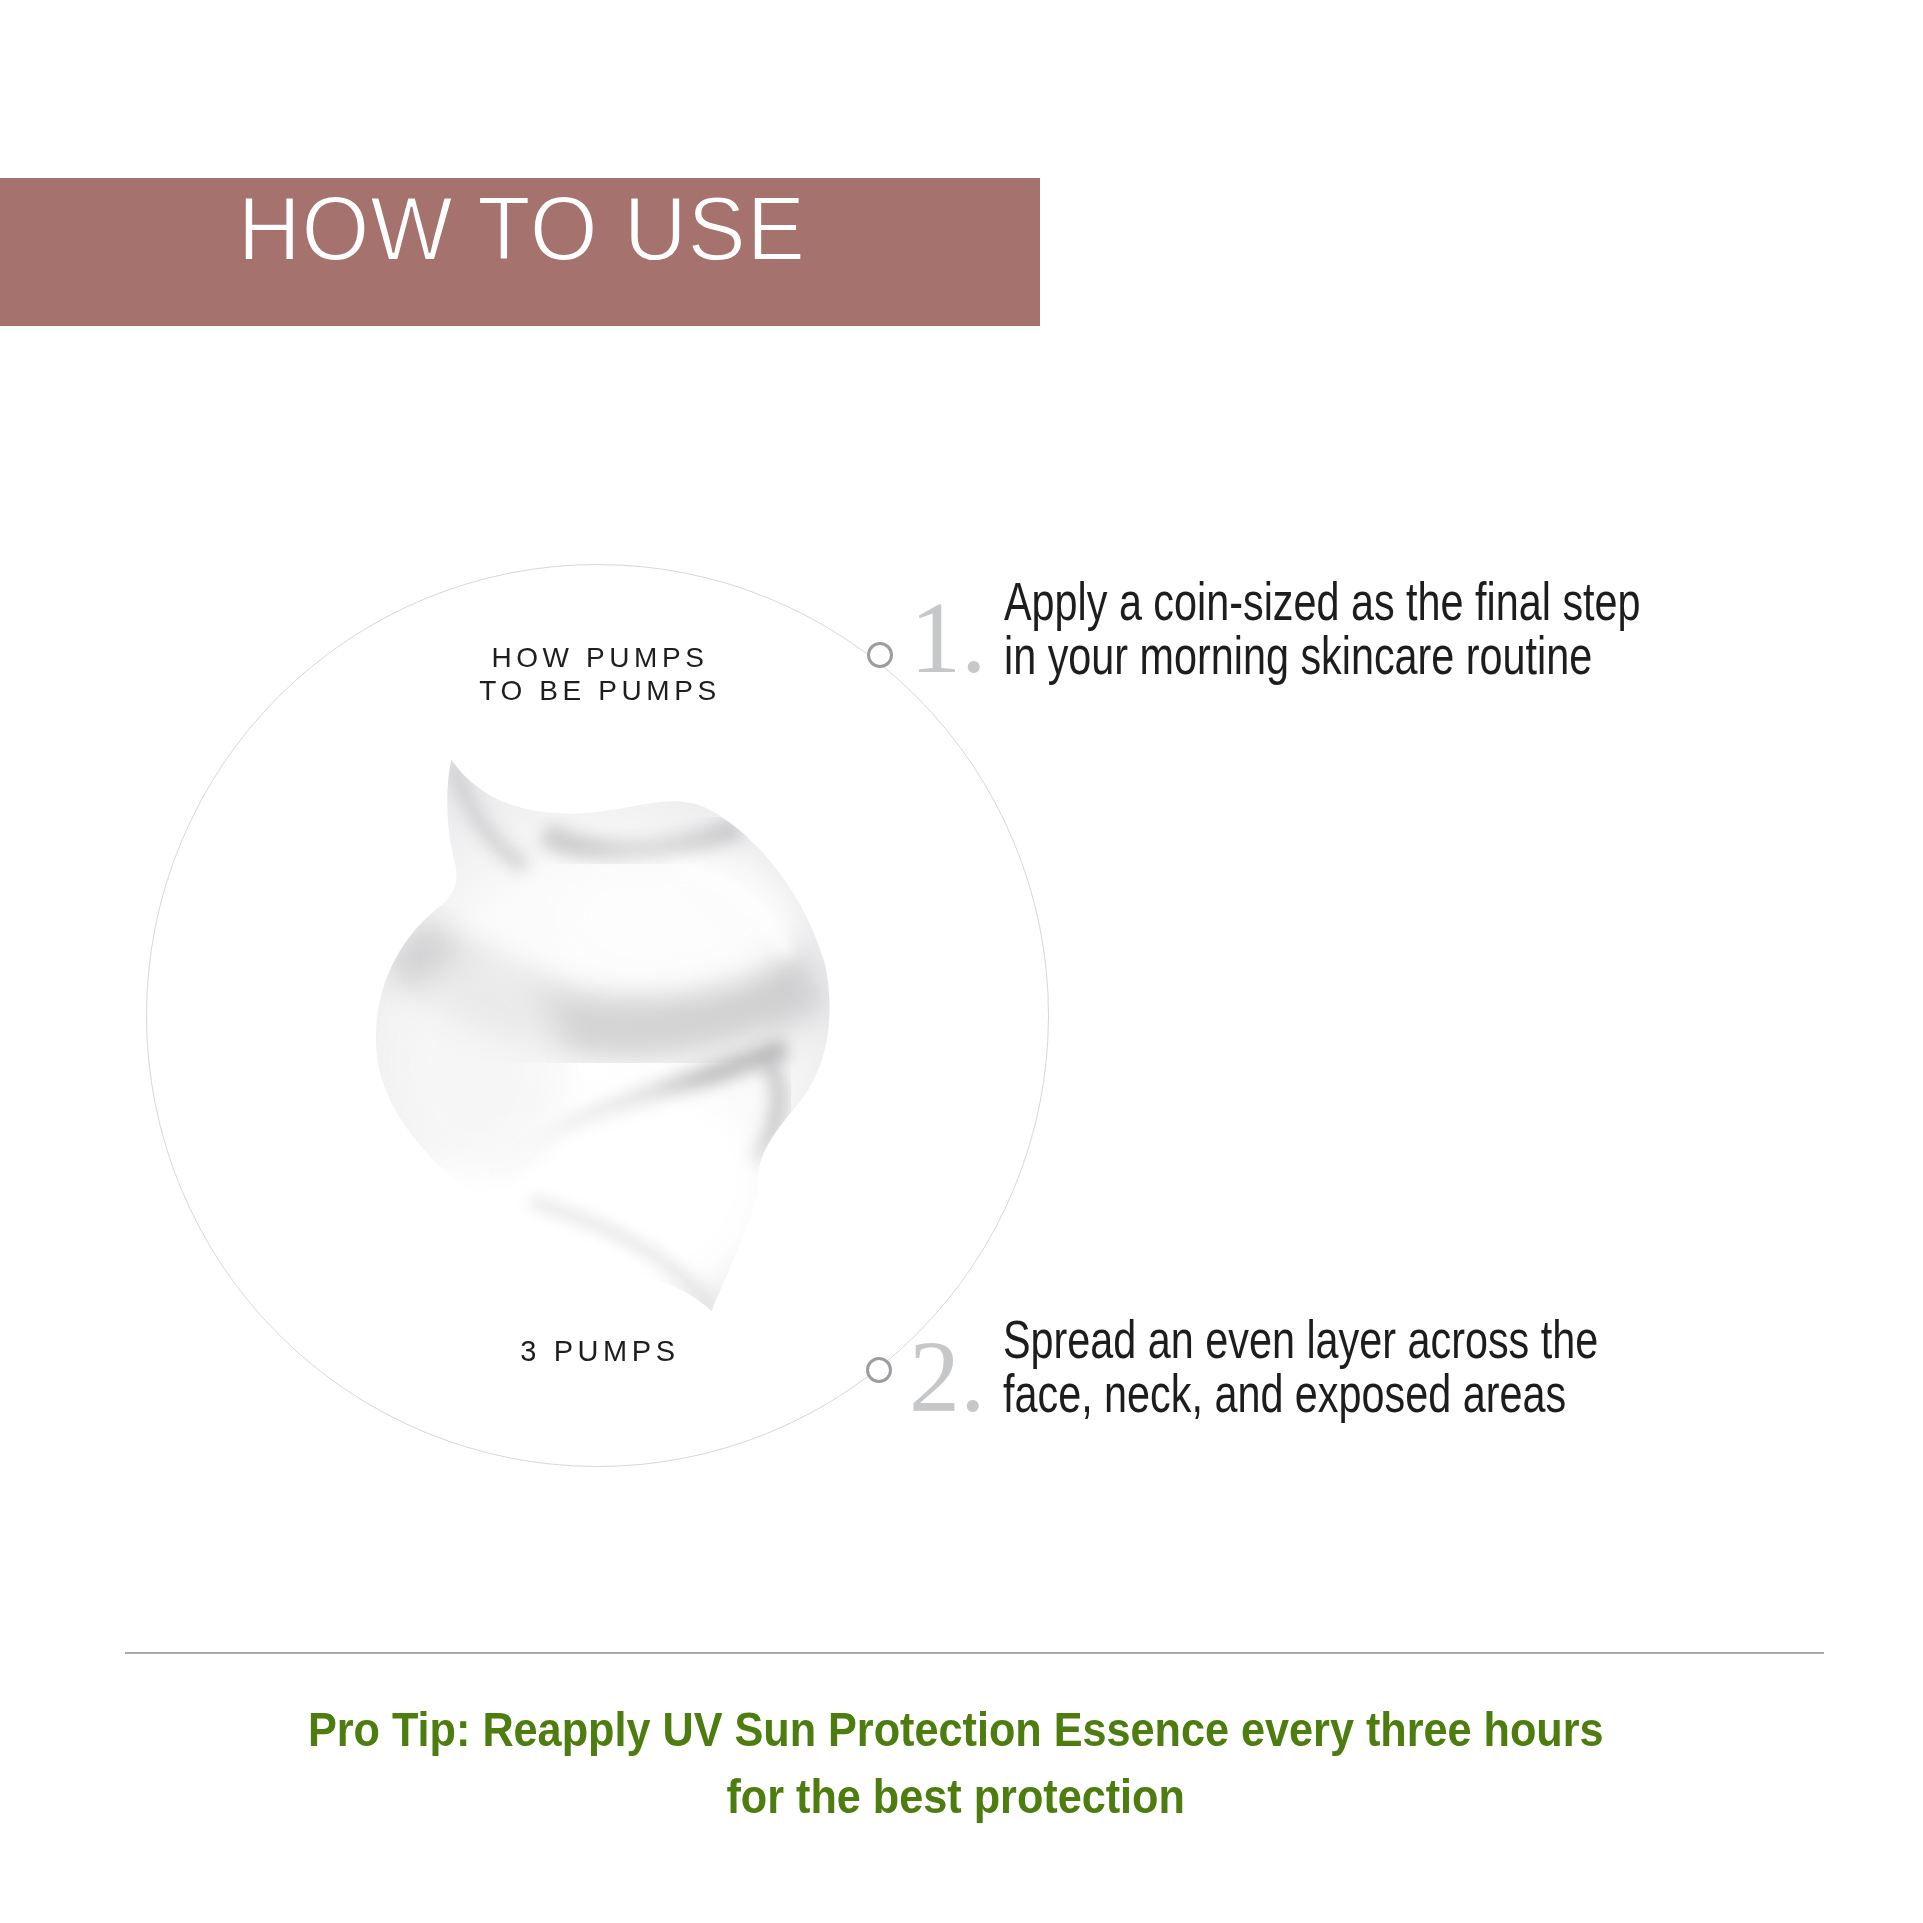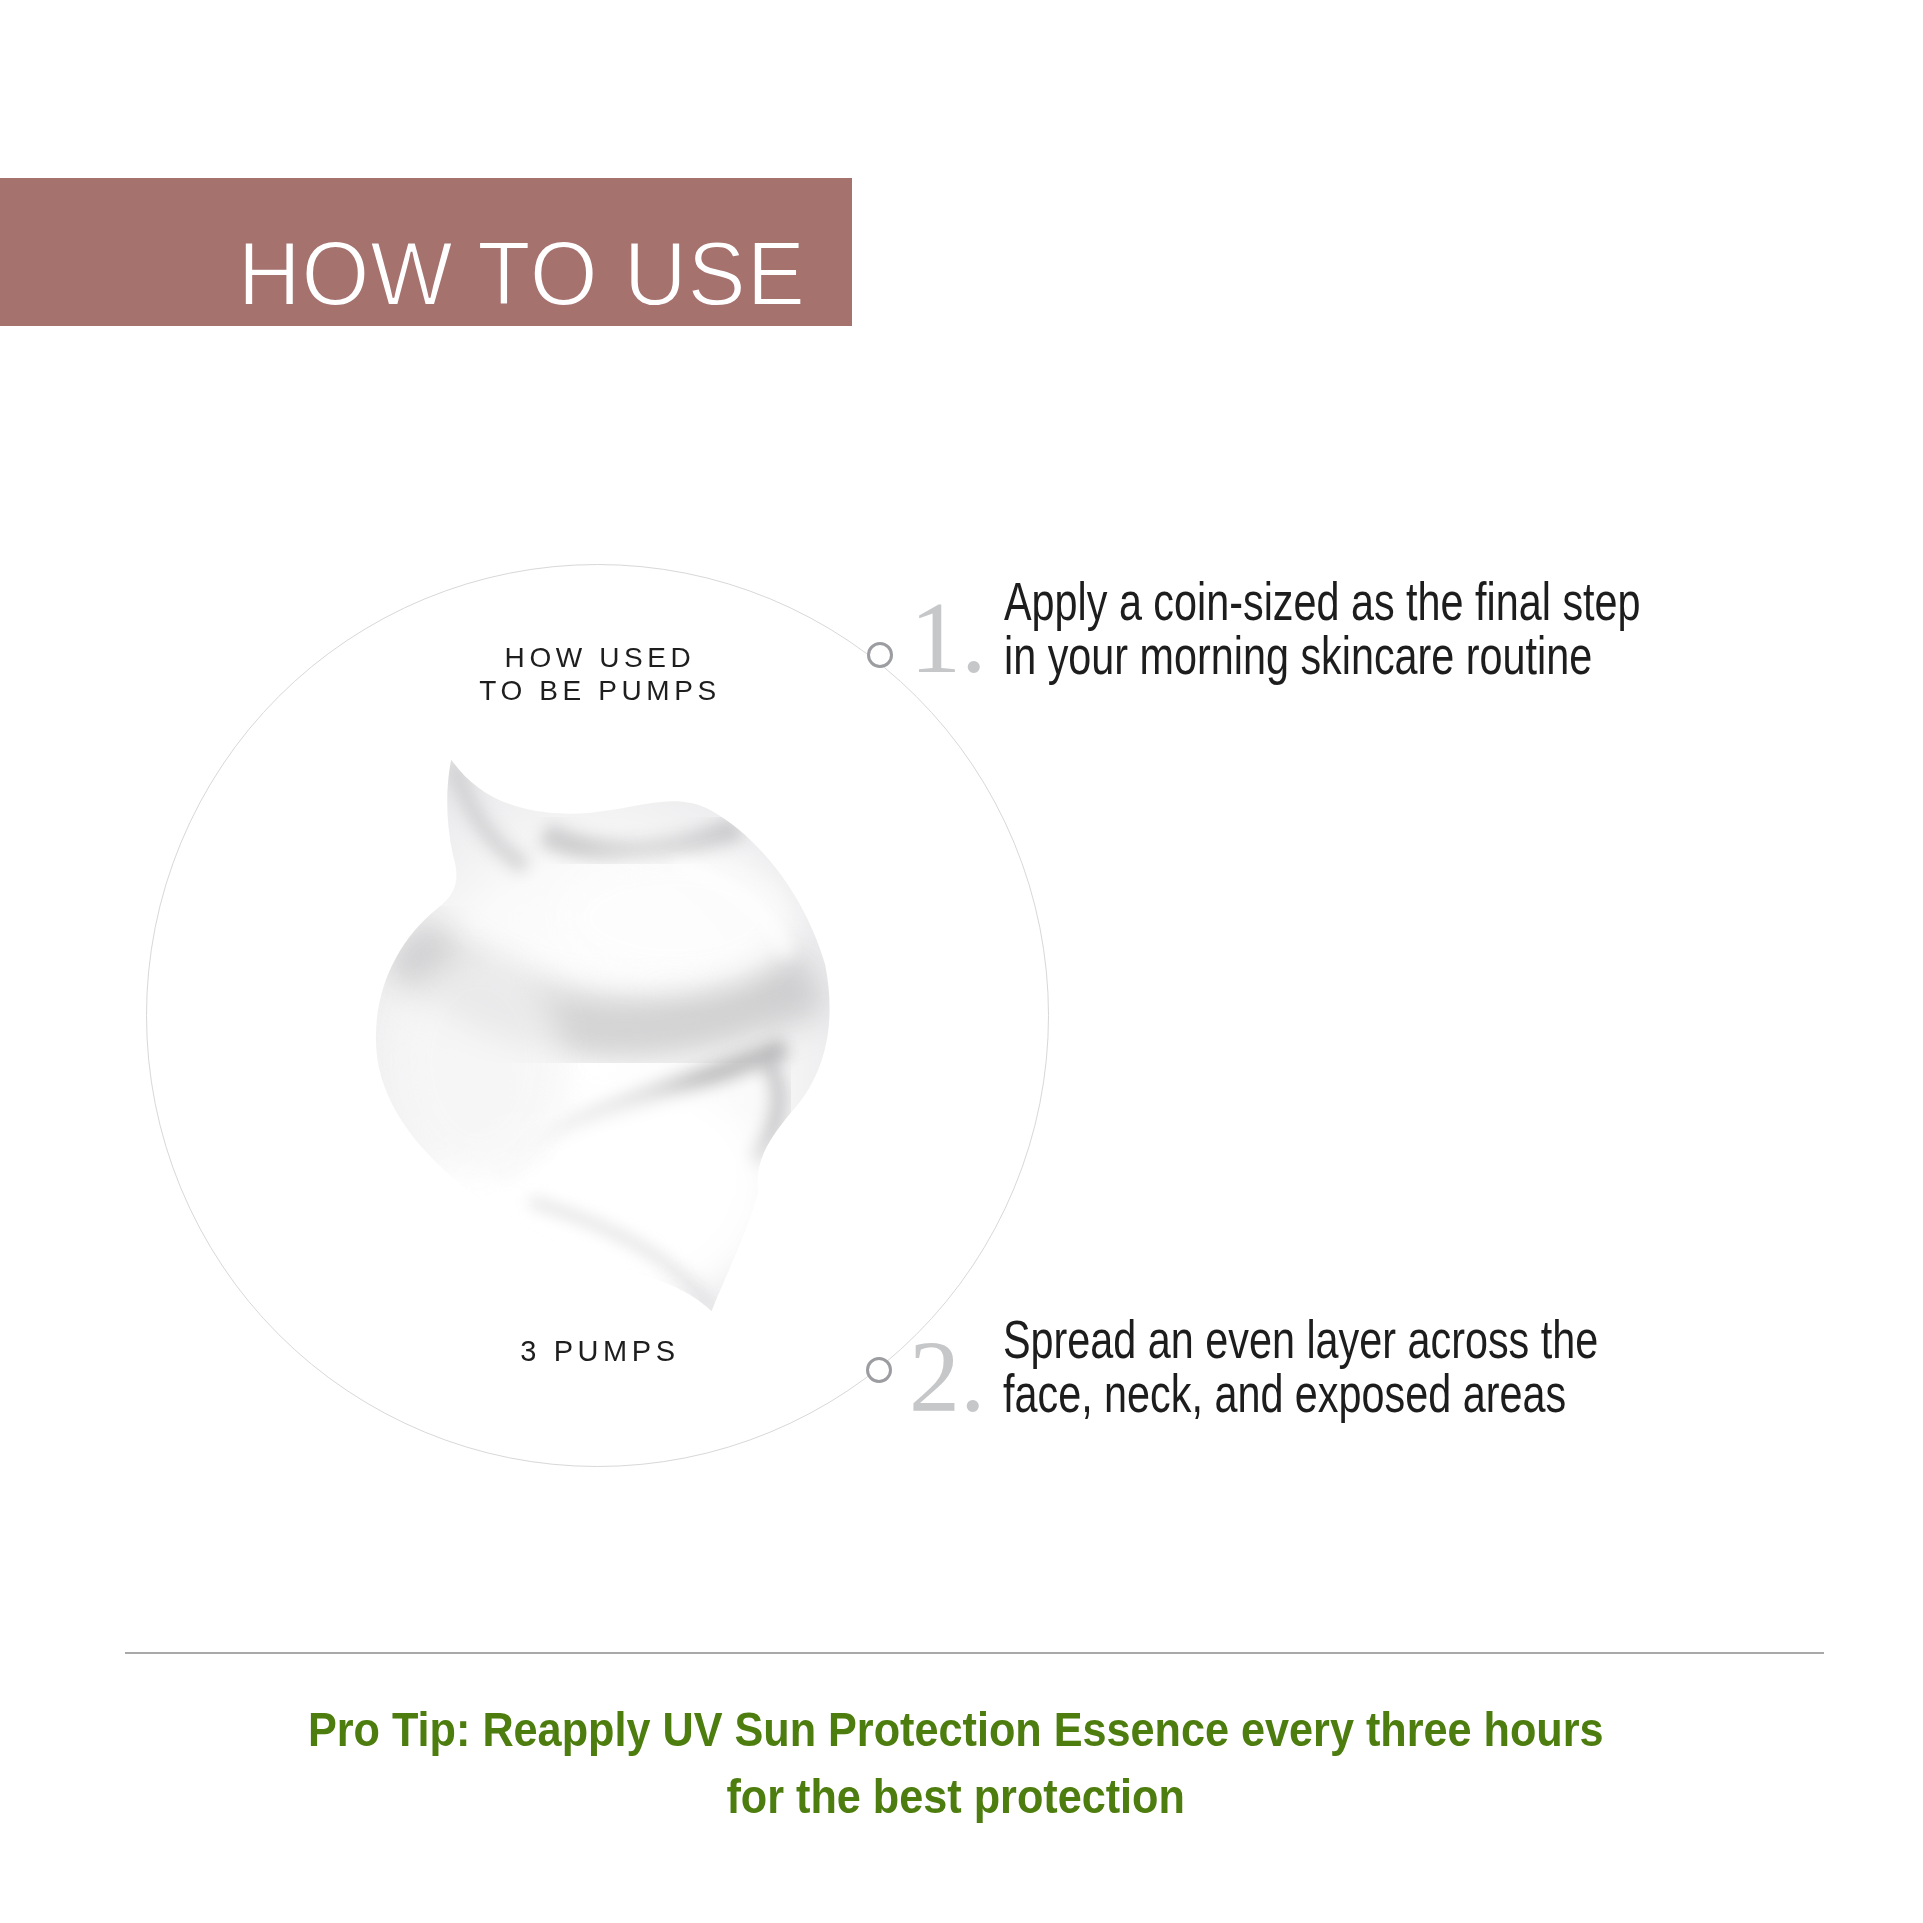--- a/index.html
+++ b/index.html
@@ -14,25 +14,25 @@
     background: #ffffff;
     overflow: hidden;
     font-family: "Liberation Sans", sans-serif;
   }
 
   
   .banner {
     position: absolute;
     left: 0;
     top: 178px;
-    width: 852px;
+    width: 1040px;
     height: 148px;
     background: #a6726e;
     display: flex;
-    align-items: flex-end;
+    align-items: flex-start;
   }
   .banner-title {
     padding-left: 245px;
     font-size: 90px;
     font-weight: 300;
     letter-spacing: 0.9px;
     color: #ffffff;
     white-space: nowrap;
     transform: scaleX(0.97);
     transform-origin: left center;
@@ -153,21 +153,21 @@
 
 <div class="canvas">
 
   <div class="banner">
     <div class="banner-title">HOW TO USE</div>
   </div>
 
   <div class="big-circle"></div>
 
   <div class="circle-label top">
-    <div>HOW USED</div>
+    <div>HOW PUMPS</div>
     <div>TO BE PUMPS</div>
   </div>
 
   <svg class="cream" viewBox="0 0 500 600" aria-hidden="true">
     <defs>
       <radialGradient id="creamBase" cx="48%" cy="55%" r="65%">
         <stop offset="0%" stop-color="#ffffff"></stop>
         <stop offset="55%" stop-color="#fafafa"></stop>
         <stop offset="85%" stop-color="#ececee"></stop>
         <stop offset="100%" stop-color="#e2e2e4"></stop>

